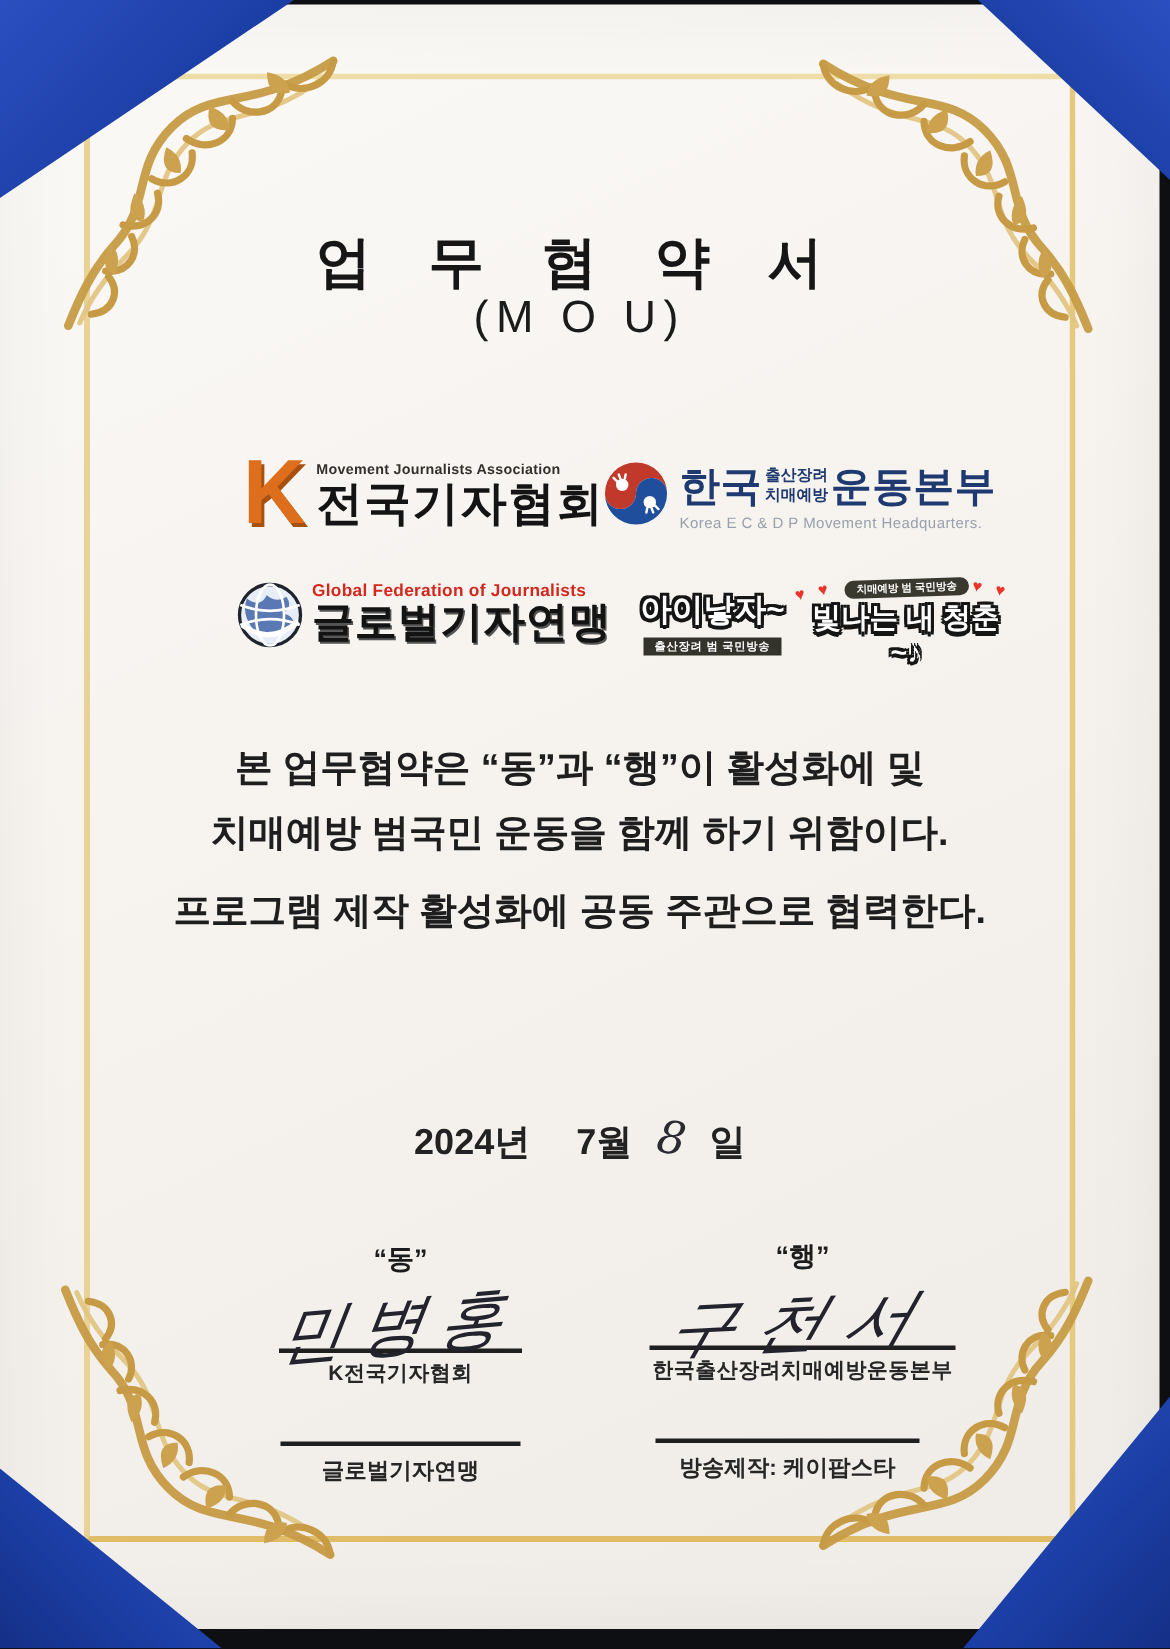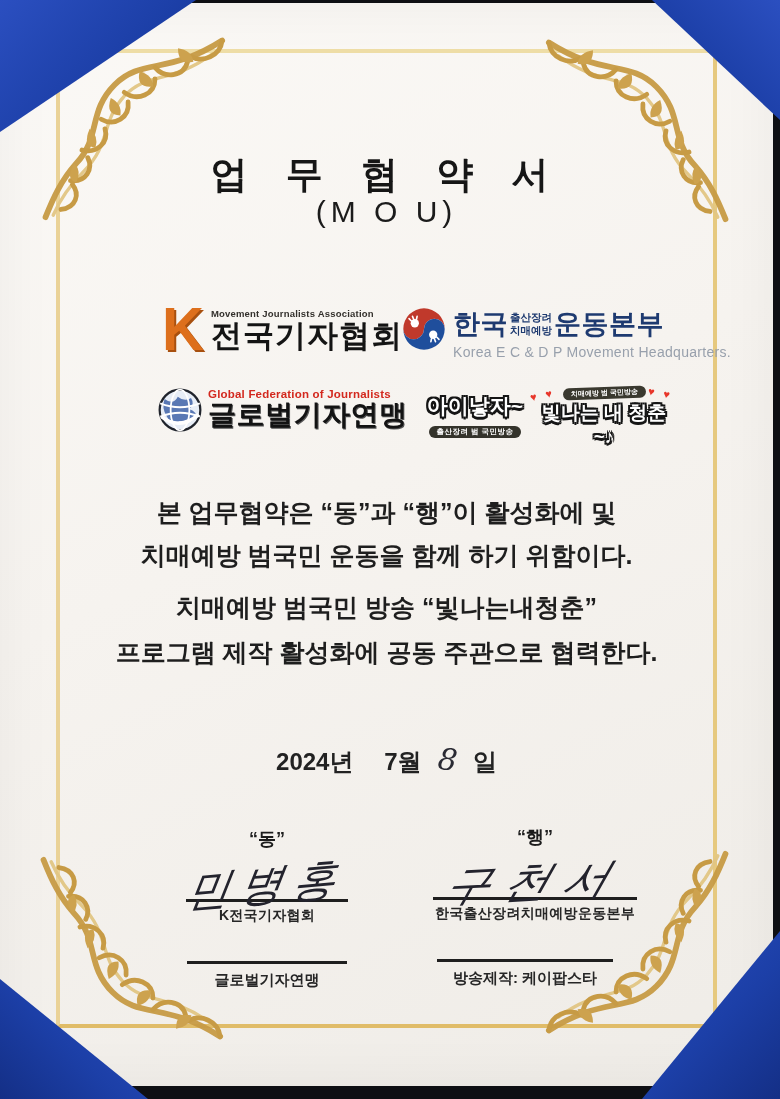--- a/index.html
+++ b/index.html
@@ -38,34 +38,34 @@
   .k-letter{font-size:58px;line-height:54px;font-weight:900;color:#dd6f1c;
     text-shadow:2px 2px 0 #a8500f;transform:scaleY(1.05);}
   .k-col{margin-left:7px;padding-top:6px;}
   .k-eng{font-size:9.5px;font-weight:700;color:#33302c;letter-spacing:.2px;}
   .k-kor{font-size:31px;font-weight:900;color:#141414;letter-spacing:1px;line-height:1.1;}
   .logo-em{position:absolute;left:401px;top:303px;display:flex;align-items:flex-start;}
   .em-col{margin-left:6px;}
   .em-row{display:flex;align-items:center;color:#1e3a70;}
   .em-big{font-size:27px;font-weight:900;letter-spacing:.5px;}
   .em-stack{font-size:10.5px;font-weight:800;line-height:1.2;margin:0 2px;}
-  .em-eng{font-size:14px;color:#98a0ac;margin-top:2px;letter-spacing:.3px;}
+  .em-eng{font-size:10px;color:#98a0ac;margin-top:2px;letter-spacing:.3px;}
   .logo-gfj{position:absolute;left:158px;top:385px;display:flex;align-items:flex-start;}
   .gfj-col{margin-left:6px;}
   .gfj-eng{font-size:11.5px;font-weight:800;color:#d3281e;letter-spacing:.2px;}
   .gfj-kor{font-size:28px;font-weight:900;color:#131313;letter-spacing:.5px;line-height:1.1;
     text-shadow:1px 1px 0 #555;}
   .logo-aid{position:absolute;left:414px;top:389px;width:122px;text-align:center;}
   .logo-bit{position:absolute;left:540px;top:378px;width:128px;text-align:center;}
   .bubble{font-weight:700;color:#fff;font-size:21px;letter-spacing:0;
     text-shadow:-2px -2px 0 #151515,2px -2px 0 #151515,-2px 2px 0 #151515,2px 2px 0 #151515,
       -2px 0 0 #151515,2px 0 0 #151515,0 -2px 0 #151515,0 3px 0 #151515;}
   .bit .bubble{font-size:19px;}
   .badge{display:inline-block;background:#34332b;color:#fff;font-size:7.5px;font-weight:700;
-    border-radius:6px;padding:1px 7px;letter-spacing:.5px;margin-top:1px;}
+    border-radius:0;padding:1px 7px;letter-spacing:.5px;margin-top:1px;}
   .arcbadge{display:inline-block;background:#3a392f;color:#fff;font-size:7px;font-weight:700;
     border-radius:8px;padding:1px 8px;transform:rotate(-2deg);margin-bottom:1px;}
   .hearts{position:absolute;color:#e8362a;font-size:11px;letter-spacing:3px;}
   .hearts.h1{left:530px;top:386px;transform:rotate(-12deg);}
   .hearts.h2{left:648px;top:384px;transform:rotate(10deg);}
   
   .para{position:absolute;left:0;right:0;text-align:center;color:#1e1e1e;
     font-size:25px;font-weight:600;}
   .para1{top:488px;line-height:43px;}
   .para2{top:582px;line-height:45px;}
@@ -250,21 +250,20 @@
       <div class="arcbadge">치매예방 범 국민방송</div>
       <div class="bubble">빛나는 내 청춘~♪</div>
     </div>
     <span class="hearts h2">♥ ♥</span>
 
     <div class="para para1">
       <div>본 업무협약은 “동”과 “행”이 활성화에 및</div>
       <div>치매예방 범국민 운동을 함께 하기 위함이다.</div>
     </div>
     <div class="para para2">
-      <div>치매예방 범국민 방송 “빛나는내청춘”</div>
       <div>프로그램 제작 활성화에 공동 주관으로 협력한다.</div>
     </div>
 
     <div class="date-row">
       <span>2024년</span><span class="gap"></span>
       <span>7월</span>
       <span class="hand date-day">8</span>
       <span>일</span>
     </div>
 

